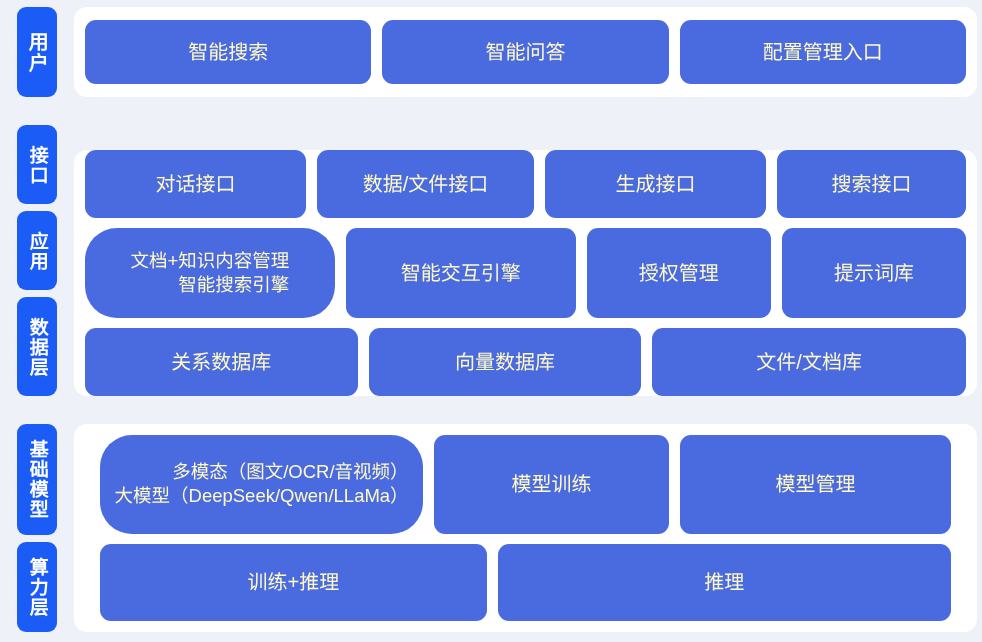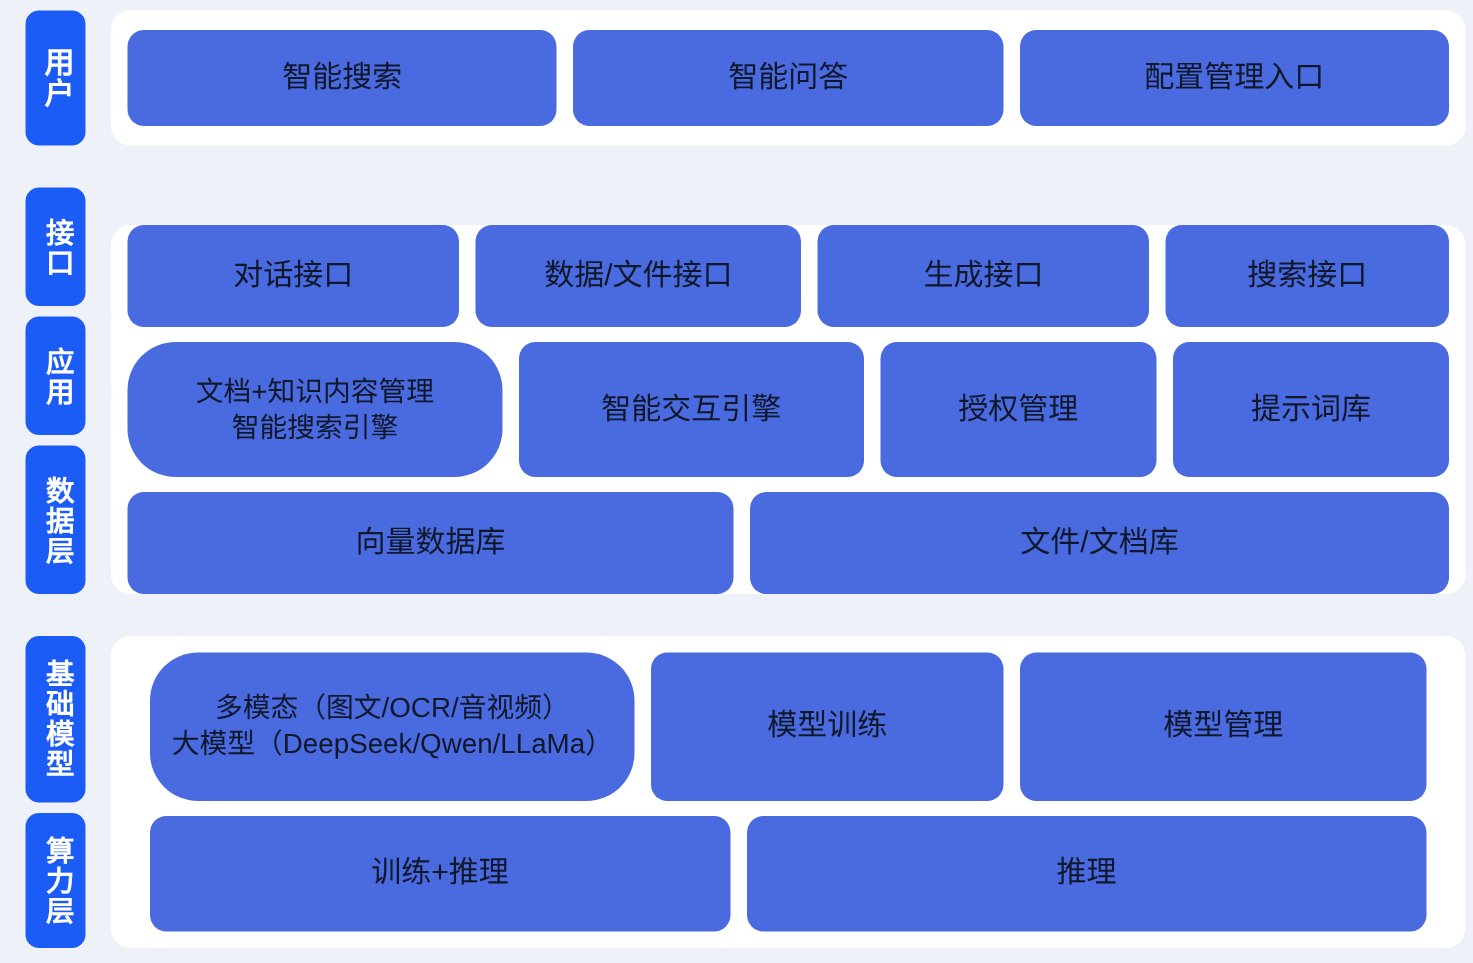--- a/index.html
+++ b/index.html
@@ -81,25 +81,25 @@
     display: flex;
     flex: 1 1 auto;
     gap: 11px;
     align-items: stretch;
   }
 
   
   .box {
     background: #4a6ae0;
     border-radius: 11px;
-    color: #0f172a;
+    color: #fef9c3;
     display: flex;
     align-items: center;
     justify-content: center;
-    text-align: center;
+    text-align: right;
     font-size: 20px;
     line-height: 1.32;
     padding: 6px 8px;
     box-sizing: border-box;
     white-space: pre-line;
     flex: 1 1 0;
   }
   .box.multi  { font-size: 18.5px; line-height: 1.3; border-radius: 32px; }
 
   
@@ -151,20 +151,21 @@
         <div class="box" style="flex-grow:0.86">搜索接口</div>
       </div>
       <div class="row">
         <div class="box multi" style="flex-grow:1.28">文档+知识内容管理
 智能搜索引擎</div>
         <div class="box" style="flex-grow:1.17">智能交互引擎</div>
         <div class="box" style="flex-grow:0.92">授权管理</div>
         <div class="box" style="flex-grow:0.92">提示词库</div>
       </div>
       <div class="row">
+        <div class="box" style="flex-grow:1.0">关系数据库</div>
         <div class="box" style="flex-grow:1.0">向量数据库</div>
         <div class="box" style="flex-grow:1.16">文件/文档库</div>
       </div>
     </div>
   </div>
 
   <div class="spacer-sm"></div>
 
   <div class="section section-bottom">
     <div class="rail">

